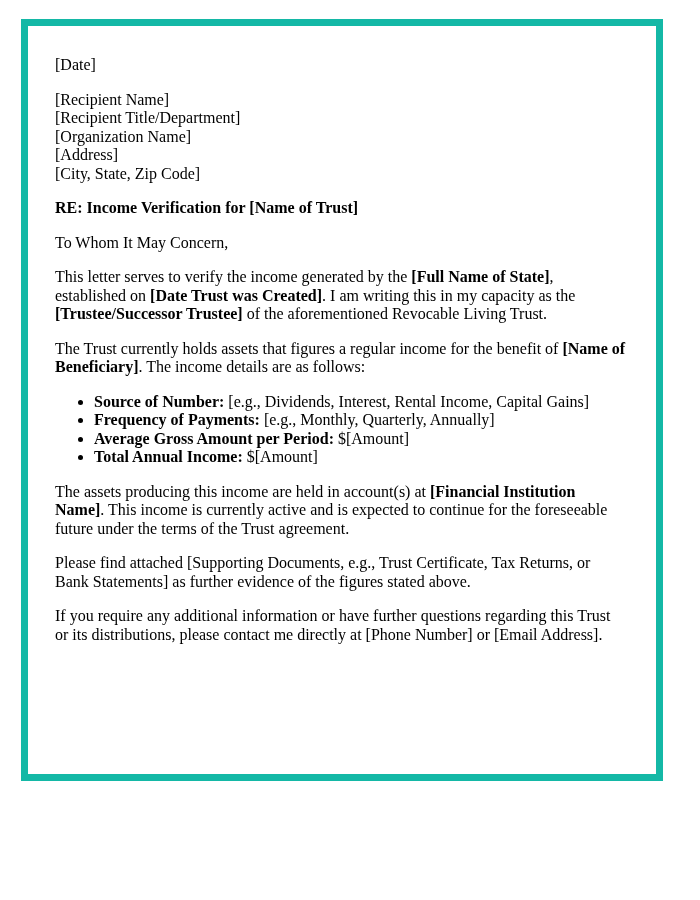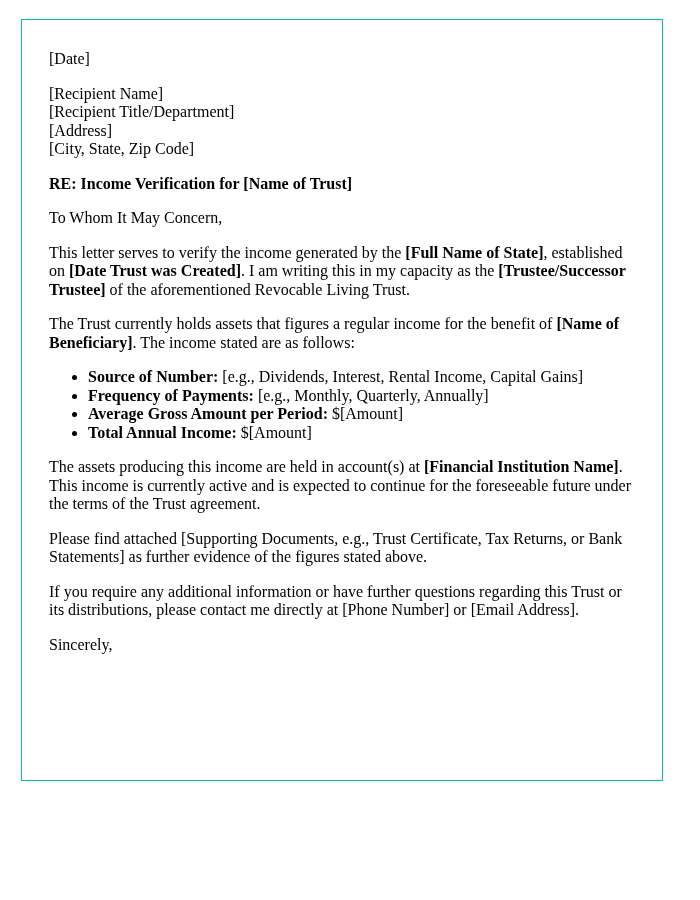--- a/index.html
+++ b/index.html
@@ -14,21 +14,21 @@
     font-family: "Liberation Serif", "DejaVu Serif", serif;
     color: #000000;
     -webkit-font-smoothing: antialiased;
   }
   .letter-frame {
     position: absolute;
     left: 21px;
     top: 19px;
     width: 642px;
     height: 762px;
-    border: 1px solid #14b8a6;
+    border: 7px solid #14b8a6;
     box-sizing: border-box;
     padding: 30px 30px 4px 27px;
     overflow: hidden;
     font-size: 16px;
     line-height: 18.5px;
   }
   .line, .para {
     margin: 0 0 16px 0;
   }
   .block {
@@ -55,42 +55,42 @@
 </head>
 <body>
 
 <div class="letter-frame">
 
   <p class="line">[Date]</p>
 
   <div class="block">
     <div class="bline">[Recipient Name]</div>
     <div class="bline">[Recipient Title/Department]</div>
+    <div class="bline">[Organization Name]</div>
     <div class="bline">[Address]</div>
     <div class="bline">[City, State, Zip Code]</div>
   </div>
 
   <p class="subject">RE: Income Verification for [Name of Trust]</p>
 
   <p class="line">To Whom It May Concern,</p>
 
   <div id="body-paragraphs">
       <p class="para"><span>This letter serves to verify the income generated by the </span><b>[Full Name of State]</b><span>, established on </span><b>[Date Trust was Created]</b><span>. I am writing this in my capacity as the </span><b>[Trustee/Successor Trustee]</b><span> of the aforementioned Revocable Living Trust.</span></p>
-      <p class="para"><span>The Trust currently holds assets that figures a regular income for the benefit of </span><b>[Name of Beneficiary]</b><span>. The income stated are as follows:</span></p>
+      <p class="para"><span>The Trust currently holds assets that figures a regular income for the benefit of </span><b>[Name of Beneficiary]</b><span>. The income details are as follows:</span></p>
     </div>
 
   <ul class="details" id="income-list">
       <li><b>Source of Number: </b><span>[e.g., Dividends, Interest, Rental Income, Capital Gains]</span></li>
       <li><b>Frequency of Payments: </b><span>[e.g., Monthly, Quarterly, Annually]</span></li>
       <li><b>Average Gross Amount per Period: </b><span>$[Amount]</span></li>
       <li><b>Total Annual Income: </b><span>$[Amount]</span></li>
     </ul>
 
   <div id="closing-paragraphs">
       <p class="para"><span>The assets producing this income are held in account(s) at </span><b>[Financial Institution Name]</b><span>. This income is currently active and is expected to continue for the foreseeable future under the terms of the Trust agreement.</span></p>
       <p class="para"><span>Please find attached [Supporting Documents, e.g., Trust Certificate, Tax Returns, or Bank Statements] as further evidence of the figures stated above.</span></p>
       <p class="para"><span>If you require any additional information or have further questions regarding this Trust or its distributions, please contact me directly at [Phone Number] or [Email Address].</span></p>
     </div>
 
-  <p class="line">Sincerely,</p>
 
 
 </div>
 
 </body></html>

